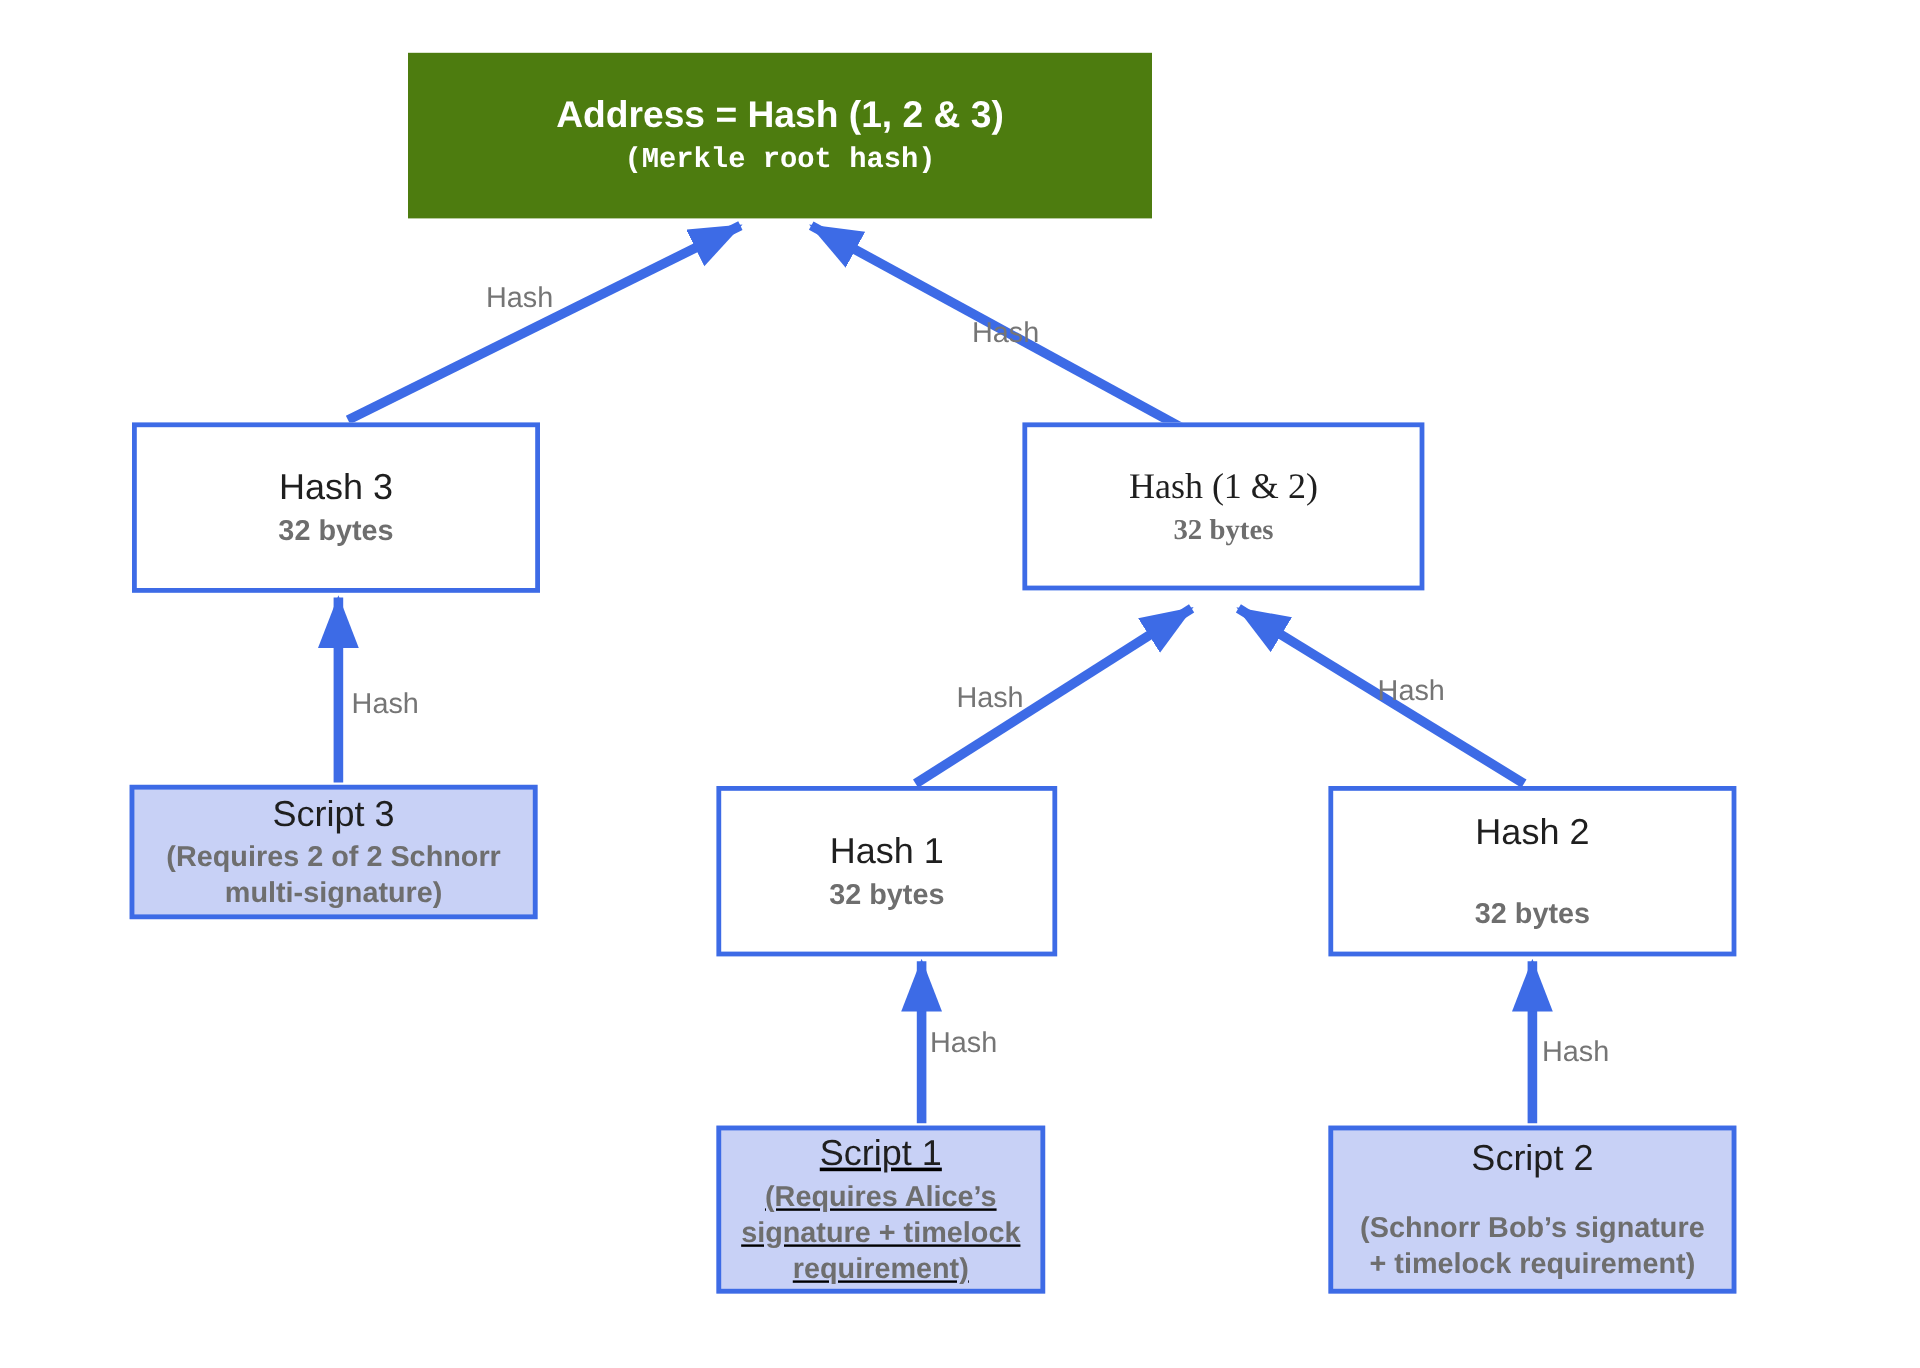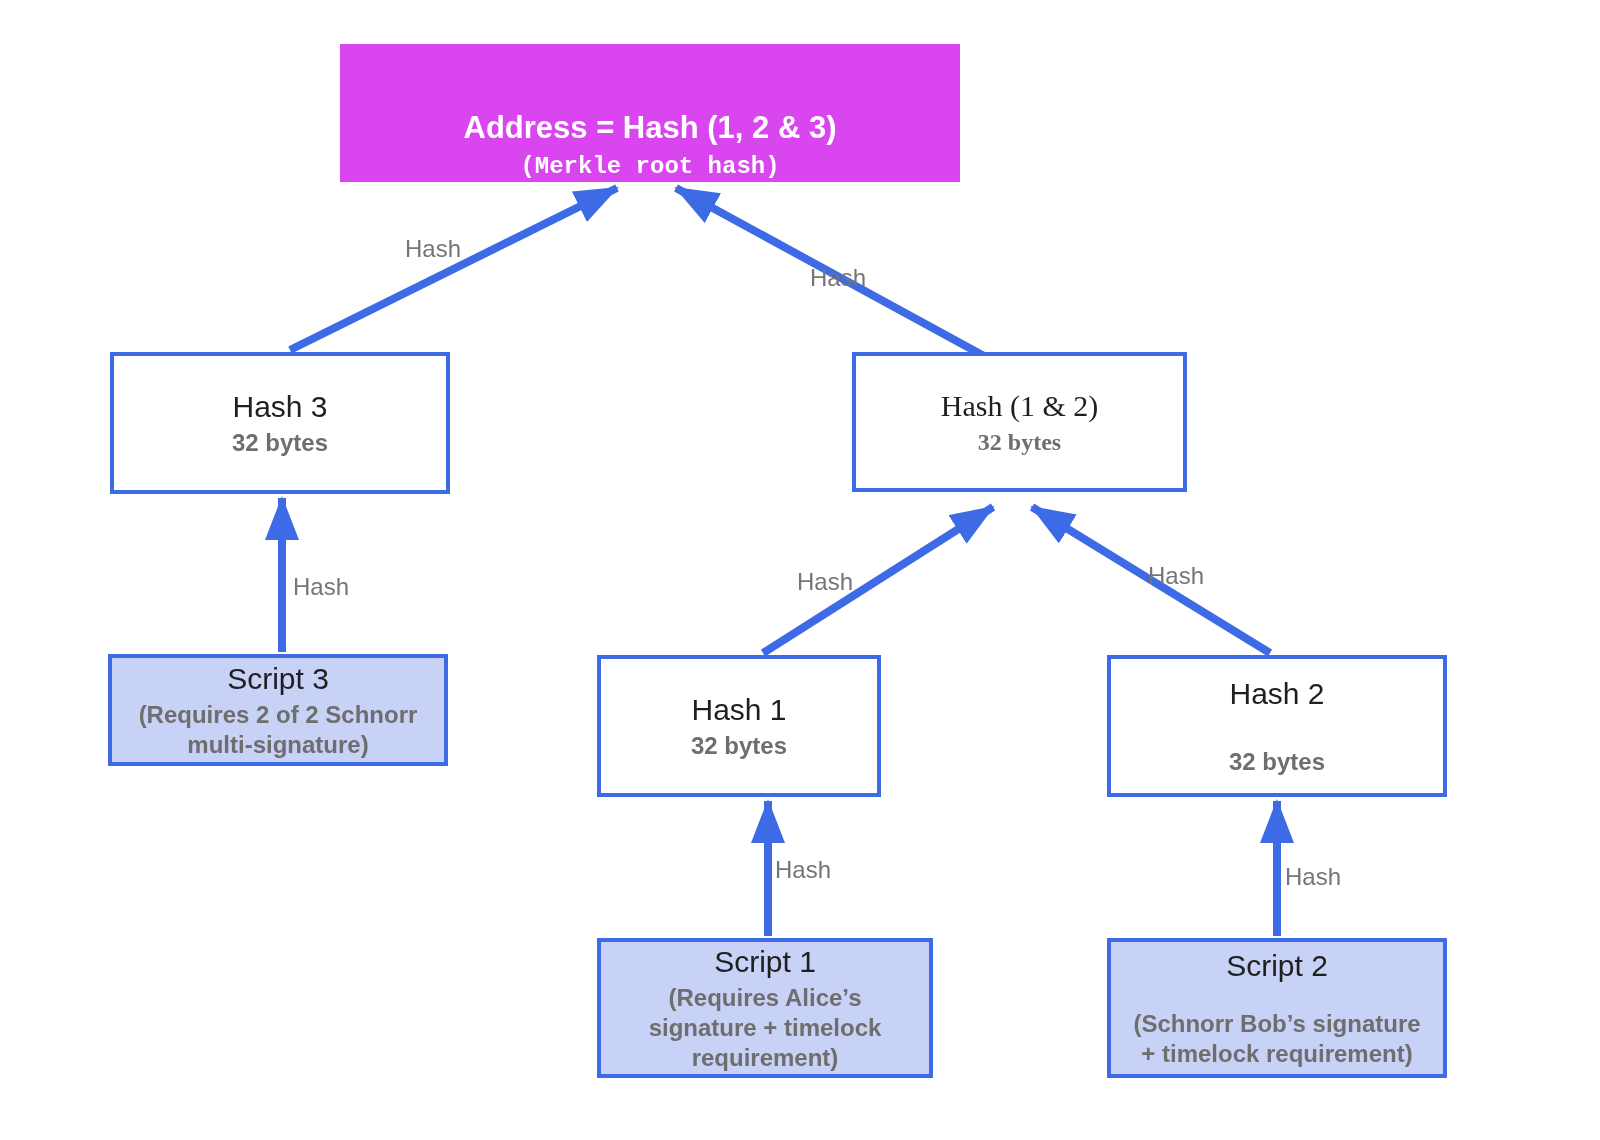--- a/index.html
+++ b/index.html
@@ -13,21 +13,21 @@
   svg.edges{position:absolute;left:0;top:0;width:1600px;height:1140px;}
   .node{
     position:absolute;
     box-sizing:border-box;
     display:flex;flex-direction:column;
     justify-content:center;align-items:center;
     text-align:center;
   }
   .node.outline{background:#ffffff;border:4px solid #3d6be6;}
   .node.fillblue{background:#c8d1f6;border:4px solid #3d6be6;}
-  .node.solid{background:#d946ef;justify-content:flex-end;}
+  .node.solid{background:#4d7c0f;}
   .title{font-size:30px;line-height:1.25;color:#1f1f1f;font-weight:400;}
   .subtitle{font-size:24px;line-height:1.25;font-weight:700;color:#6e6e6e;margin-top:2px;}
   .solid .title{color:#ffffff;font-weight:700;font-size:31px;}
   .solid .subtitle{color:#ffffff;margin-top:4px;font-family:Liberation Mono, monospace;}
   .subtitle.wrap{max-width:304px;}
   .edge-label{
     position:absolute;
     font-size:24px;color:#757575;line-height:1;
     white-space:nowrap;
   }
@@ -75,21 +75,21 @@
   <div class="node outline" style="left:597px;top:655px;width:284px;height:142px;">
     <div class="title">Hash 1</div>
     <div class="subtitle">32 bytes</div>
   </div>
 
   <div class="node outline" style="left:1107px;top:655px;width:340px;height:142px;gap:32px;">
     <div class="title">Hash 2</div>
     <div class="subtitle">32 bytes</div>
   </div>
 
-  <div class="node fillblue" style="left:597px;top:938px;width:336px;height:140px;">
+  <div class="node fillblue" style="left:597px;top:938px;width:274px;height:140px;text-decoration:underline;">
     <div class="title">Script 1</div>
     <div class="subtitle wrap">(Requires Alice’s signature + timelock requirement)</div>
   </div>
 
   <div class="node fillblue" style="left:1107px;top:938px;width:340px;height:140px;gap:22px;">
     <div class="title">Script 2</div>
     <div class="subtitle wrap">(Schnorr Bob’s signature + timelock requirement)</div>
   </div>
 
   <span class="edge-label" style="left:405px;top:237px;">Hash</span>

